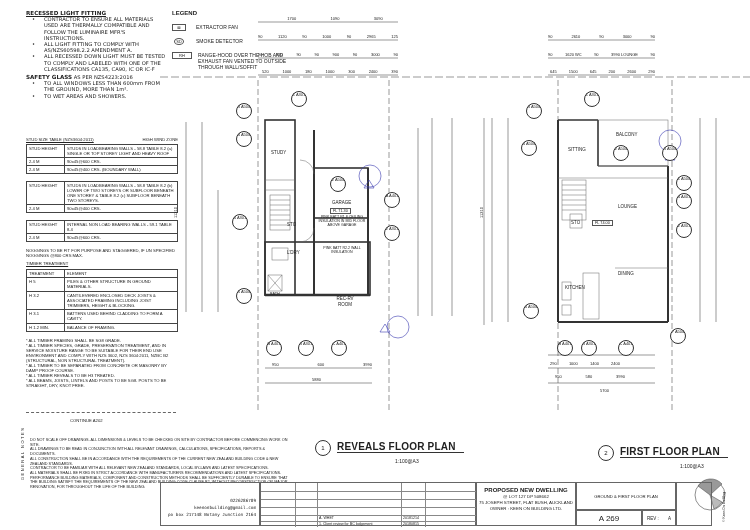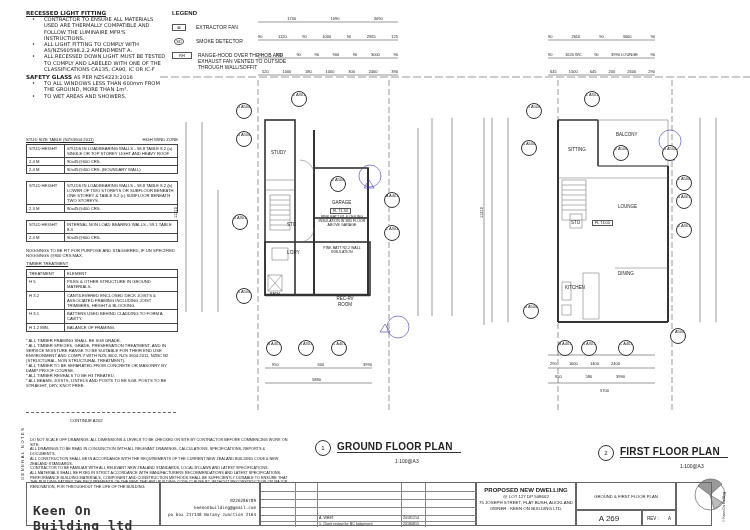--- a/index.html
+++ b/index.html
@@ -314,21 +314,21 @@
 
 <div class="abs dim" style="left:272px; top:362px; width:100px; display:flex; justify-content:space-between;">
   <span>950</span>
   <span>600</span>
   <span>3990</span>
 </div>
 <div class="abs dim" style="left:312px; top:377px;">5880</div>
 
 <div class="abs" style="left:315px; top:440px; width:110px;">
   <div class="bubble" style="position:absolute; left:0; top:0; width:16px; height:16px; line-height:14px; font-size:6px;"><span>1</span></div>
-  <div class="plan-title" style="position:absolute; left:22px; top:1px; white-space:nowrap; border-bottom:1px solid #333; padding-right:8px;">GROUND FLOOR PLAN</div>
+  <div class="plan-title" style="position:absolute; left:22px; top:1px; white-space:nowrap; border-bottom:1px solid #333; padding-right:8px;">REVEALS FLOOR PLAN</div>
   <div class="scale" style="position:absolute; left:80px; top:18px;">1:100@A3</div>
 </div>
 
 <div class="abs dim" style="left:548px; top:34px; width:107px; display:flex; justify-content:space-between;">
   <span>90</span>
   <span>2610</span>
   <span>90</span>
   <span>3000</span>
   <span>90</span>
 </div>
@@ -393,25 +393,20 @@
 <div class="abs gnotes" style="left:30px; top:438px; width:260px;">
   <div>DO NOT SCALE OFF DRAWINGS. ALL DIMENSIONS &amp; LEVELS TO BE CHECKED ON SITE BY CONTRACTOR BEFORE COMMENCING WORK ON SITE.</div>
   <div>ALL DRAWINGS TO BE READ IN CONJUNCTION WITH ALL RELEVANT DRAWINGS, CALCULATIONS, SPECIFICATIONS, REPORTS &amp; DOCUMENTS.</div>
   <div>ALL CONSTRUCTION SHALL BE IN ACCORDANCE WITH THE REQUIREMENTS OF THE CURRENT NEW ZEALAND BUILDING CODE &amp; NEW ZEALAND STANDARDS.</div>
   <div>CONTRACTOR TO BE FAMILIAR WITH ALL RELEVANT NEW ZEALAND STANDARDS, LOCAL BY-LAWS AND LATEST SPECIFICATIONS.</div>
   <div>ALL MATERIALS SHALL BE FIXED IN STRICT ACCORDANCE WITH MANUFACTURERS RECOMMENDATIONS AND LATEST SPECIFICATIONS.</div>
   <div>PERFORMANCE BUILDING MATERIALS, COMPONENT AND CONSTRUCTION METHODS SHALL BE SUFFICIENTLY DURABLE TO ENSURE THAT THE BUILDING SATISFY THE REQUIREMENTS OF THE NEW ZEALAND BUILDING CODE CLAUSE B2, WITHOUT RECONSTRUCTION OR MAJOR RENOVATION, FOR THROUGHOUT THE LIFE OF THE BUILDING.</div>
 </div>
 
 <div class="abs" style="left:26px; top:482px; width:724px; height:46px;">
-  <div class="tb-cell" style="left:0; top:0; width:134px; height:44px;">
-    <div style="position:absolute; left:6px; top:20px; font-family:'DejaVu Sans Mono', monospace; font-size:13px; font-weight:bold; letter-spacing:0.5px; color:#333;">
-      <span>Keen On Building ltd</span>
-    </div>
-  </div>
   <div class="tb-cell" style="left:134px; top:0; width:100px; height:44px; font-family:'DejaVu Sans Mono', monospace; font-size:4.3px; text-align:right; padding:14px 3px 0 0; line-height:7px;">
     <div>0226286789</div>
     <div>keenonbuilding@gmail.com</div>
     <div>po box 217148 Botany Junction 2164</div>
   </div>
   <div class="tb-cell" style="left:234px; top:0; width:216px; height:44px;">
     <div style="position:absolute; left:0; top:8px; width:216px; border-top:0.5px solid #888;"></div>
     <div style="position:absolute; left:0; top:16px; width:216px; border-top:0.5px solid #888;"></div>
     <div style="position:absolute; left:0; top:24px; width:216px; border-top:0.5px solid #888;"></div>
     <div style="position:absolute; left:0; top:32px; width:216px; border-top:0.5px solid #888;"></div>

